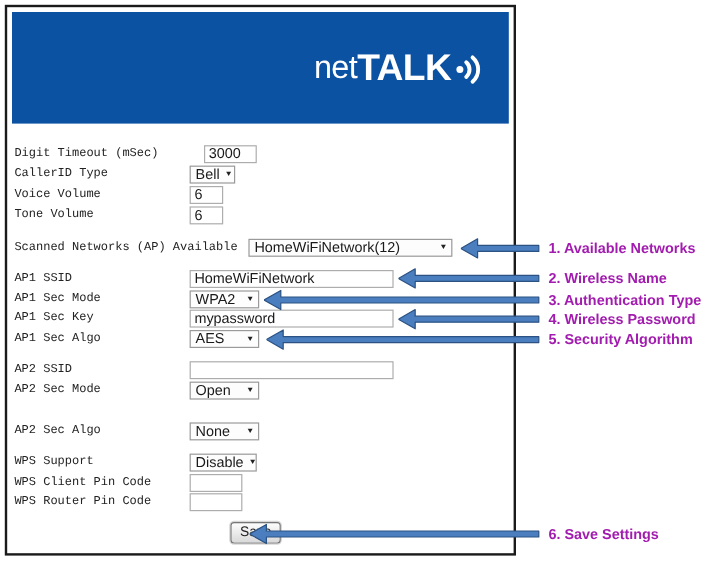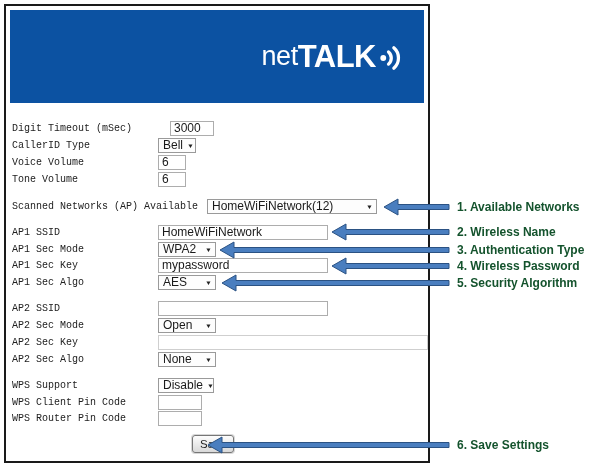--- a/index.html
+++ b/index.html
@@ -19,21 +19,21 @@
   .lbl-wide{width:195px;}
   .ti{height:15px;box-sizing:border-box;border:1px solid #adadad;background:#fff;
       font-family:"Liberation Sans",sans-serif;font-size:12px;color:#1a1a1a;padding:0 3px;outline:none;flex:none;}
   .sel{height:15px;box-sizing:border-box;border:1px solid #9a9a9a;background:#fdfdfd;
        display:flex;align-items:center;justify-content:space-between;padding:0 3px 0 4px;
        font-size:12px;color:#1a1a1a;cursor:default;flex:none;}
   .caret{font-size:7px;color:#222;line-height:1;transform:scaleY(0.9);margin-left:4px;}
   .save-btn{height:18px;min-width:38px;border:1px solid #767676;border-radius:3px;
             background:linear-gradient(#fdfdfd,#d9d9d9);font-family:"Liberation Sans",sans-serif;
             font-size:11.5px;color:#222;padding:0 7px;box-shadow:0 0 0 1px #d7d7d7;cursor:pointer;margin-left:34px;}
-  .ann{position:absolute;left:457px;height:14px;font-size:12px;font-weight:bold;color:#14532d;
+  .ann{position:absolute;left:457px;height:14px;font-size:12px;font-weight:bold;color:#a21caf;
        white-space:nowrap;z-index:6;line-height:14px;}
   .arrow{position:absolute;z-index:5;}
 </style>
 </head>
 <body>
 
 <div class="stage">
 
   <div class="panel">
     <div class="header">
@@ -104,24 +104,20 @@
     <span class="lbl">AP2 SSID</span>
     <input class="ti" style="width: 170px;">
   </div>
   <div class="row" style="top:317px">
     <span class="lbl">AP2 Sec Mode</span>
     <div class="sel" style="width:58px">
       <span>Open</span>
       <span class="caret">▼</span>
     </div>
   </div>
-  <div class="row" style="top:334px">
-    <span class="lbl">AP2 Sec Key</span>
-    <input class="ti" style="width: 270px; border-color: rgb(207, 207, 207);">
-  </div>
   <div class="row" style="top:351px">
     <span class="lbl">AP2 Sec Algo</span>
     <div class="sel" style="width:58px">
       <span>None</span>
       <span class="caret">▼</span>
     </div>
   </div>
 
   <div class="row" style="top:394px">
     <span class="lbl">WPS Client Pin Code</span>

